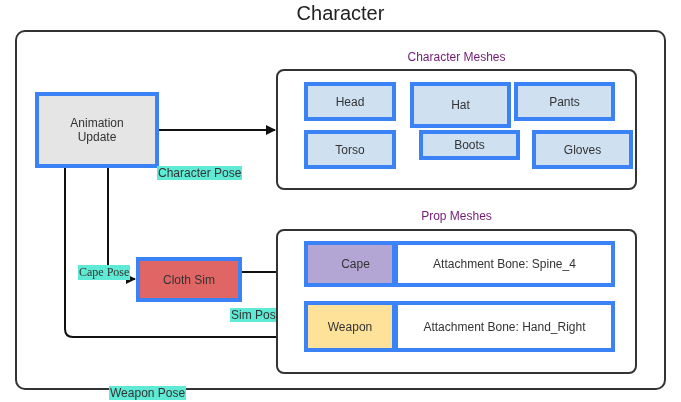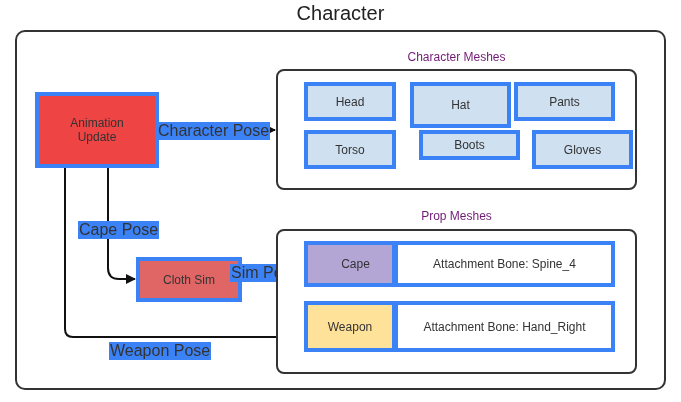--- a/index.html
+++ b/index.html
@@ -4,52 +4,52 @@
 <style>
   html, body { margin:0; padding:0; background:#ffffff; }
   body { width:681px; height:402px; position:relative; overflow:hidden; font-family:"Liberation Sans", sans-serif; color:#333; }
   .abs { position:absolute; box-sizing:border-box; }
   .title { left:0; width:681px; top:2px; text-align:center; font-size:20px; color:#222; }
   .outer { left:15px; top:30px; width:651px; height:360px; border:2px solid #333; border-radius:10px; background:#fff; }
   .group { border:2px solid #333; border-radius:8px; background:#fff; }
   .glabel { font-size:12px; text-align:center; color:#701a75; }
   .node { display:flex; align-items:center; justify-content:center; text-align:center; border:4px solid #3b82f6; font-size:12px; color:#333; line-height:14px; }
   .mesh { background:#cfe0f1; }
-  .edge-label { font-size:16px; background:#3b82f6; color:#333; padding:0 1px; white-space:nowrap; }
+  .edge-label { font-size:12px; background:#5eead4; color:#333; padding:0 1px; white-space:nowrap;margin-top:44px; }
   svg.edges { position:absolute; left:0; top:0; }
 </style>
 </head>
 <body>
 
 <div class="abs title">Character</div>
 <div class="abs outer"></div>
 
 <svg class="edges" width="681" height="402">
   <defs>
     <marker id="arr" markerWidth="10" markerHeight="10" refX="9" refY="5" orient="auto" markerUnits="userSpaceOnUse">
       <path d="M0,0 L10,5 L0,10 z" fill="#111"></path>
     </marker>
   </defs>
   <path d="M139,130 L275,130" stroke="#111" stroke-width="2" fill="none" marker-end="url(#arr)"></path>
   <path d="M108,168 L108,268 Q108,279 119,279 L135,279" stroke="#111" stroke-width="2" fill="none" marker-end="url(#arr)"></path>
   <path d="M218,272 L303,272" stroke="#111" stroke-width="2" fill="none" marker-end="url(#arr)"></path>
   <path d="M65,168 L65,329 Q65,337 73,337 L303,337" stroke="#111" stroke-width="2" fill="none" marker-end="url(#arr)"></path>
 </svg>
 
-<div class="abs node" style="left:35px;top:92px;width:124px;height:76px;background:#ef4444;white-space:pre-line;">
+<div class="abs node" style="left:35px;top:92px;width:124px;height:76px;background:#e5e5e5;white-space:pre-line;">
   <span>Animation
 Update</span>
 </div>
 
 <div class="abs node" style="left:136px;top:257px;width:106px;height:45px;background:#e06666;">
   <span>Cloth Sim</span>
 </div>
 
 <div class="abs edge-label" style="left:157px;top:122px;">Character Pose</div>
-<div class="abs edge-label" style="left:78px;top:221px;">Cape Pose</div>
+<div class="abs edge-label" style="left:78px;top:221px;font-family:Liberation Serif, serif;">Cape Pose</div>
 <div class="abs edge-label" style="left:230px;top:264px;">Sim Pose</div>
 <div class="abs edge-label" style="left:109px;top:342px;">Weapon Pose</div>
 
 <div class="abs glabel" style="left:276px;top:50px;width:361px;">Character Meshes</div>
 <div class="abs group" style="left:276px;top:69px;width:361px;height:121px;"></div>
 
 <div class="abs node mesh" style="left:304px;top:82px;width:92px;height:39px;">
   <span>Head</span>
   </div>
 <div class="abs node mesh" style="left:402px;top:82px;width:101px;height:46px;margin-left:8px;">

